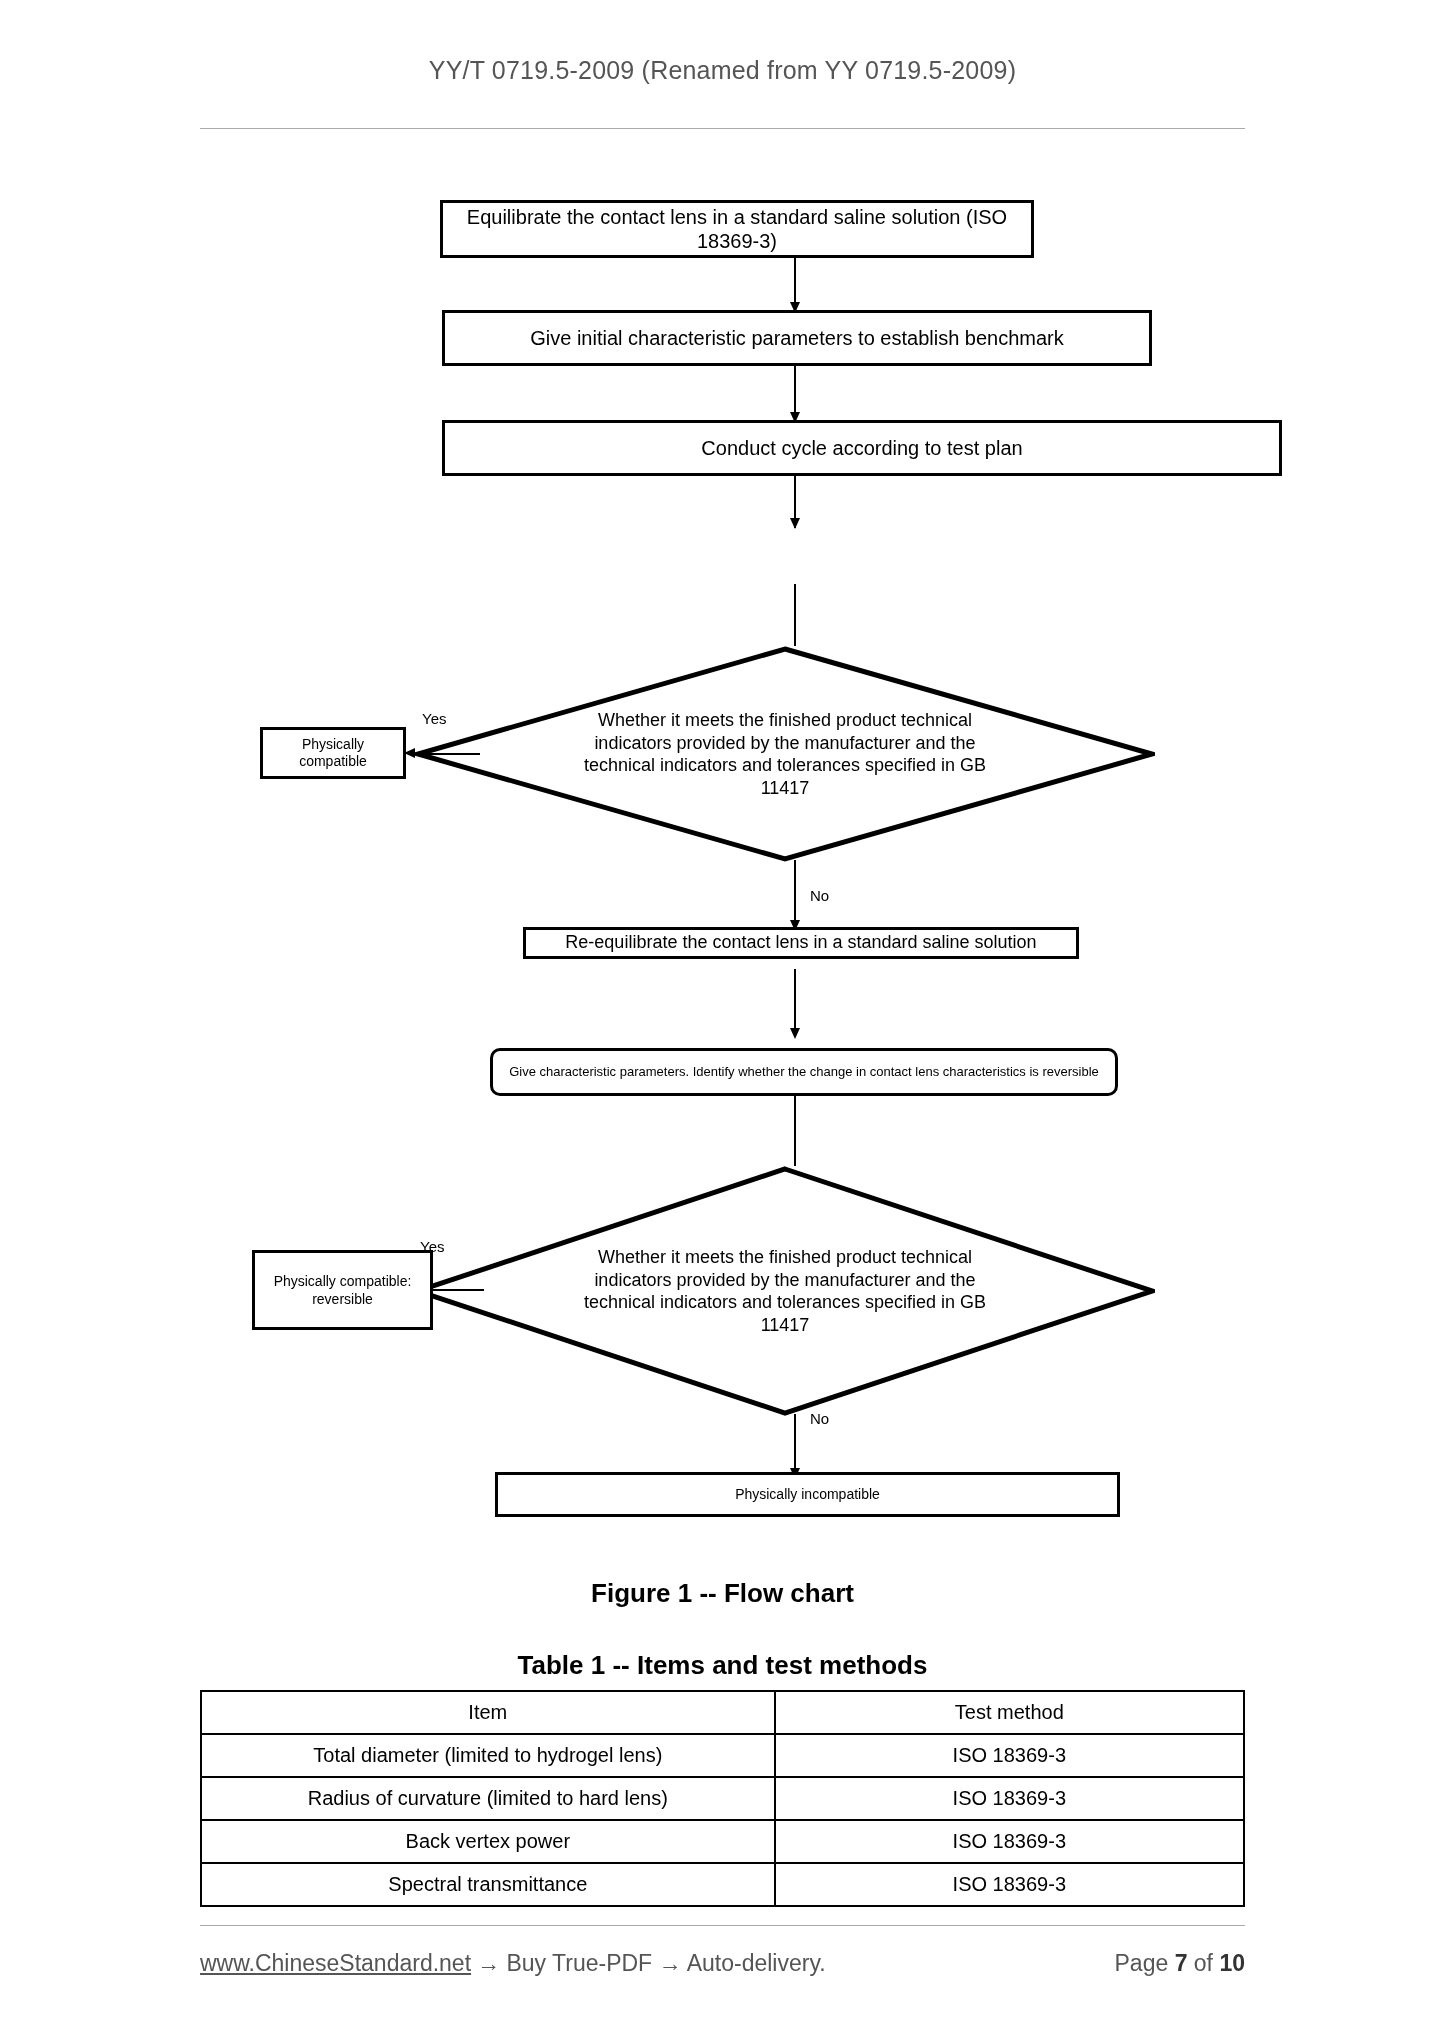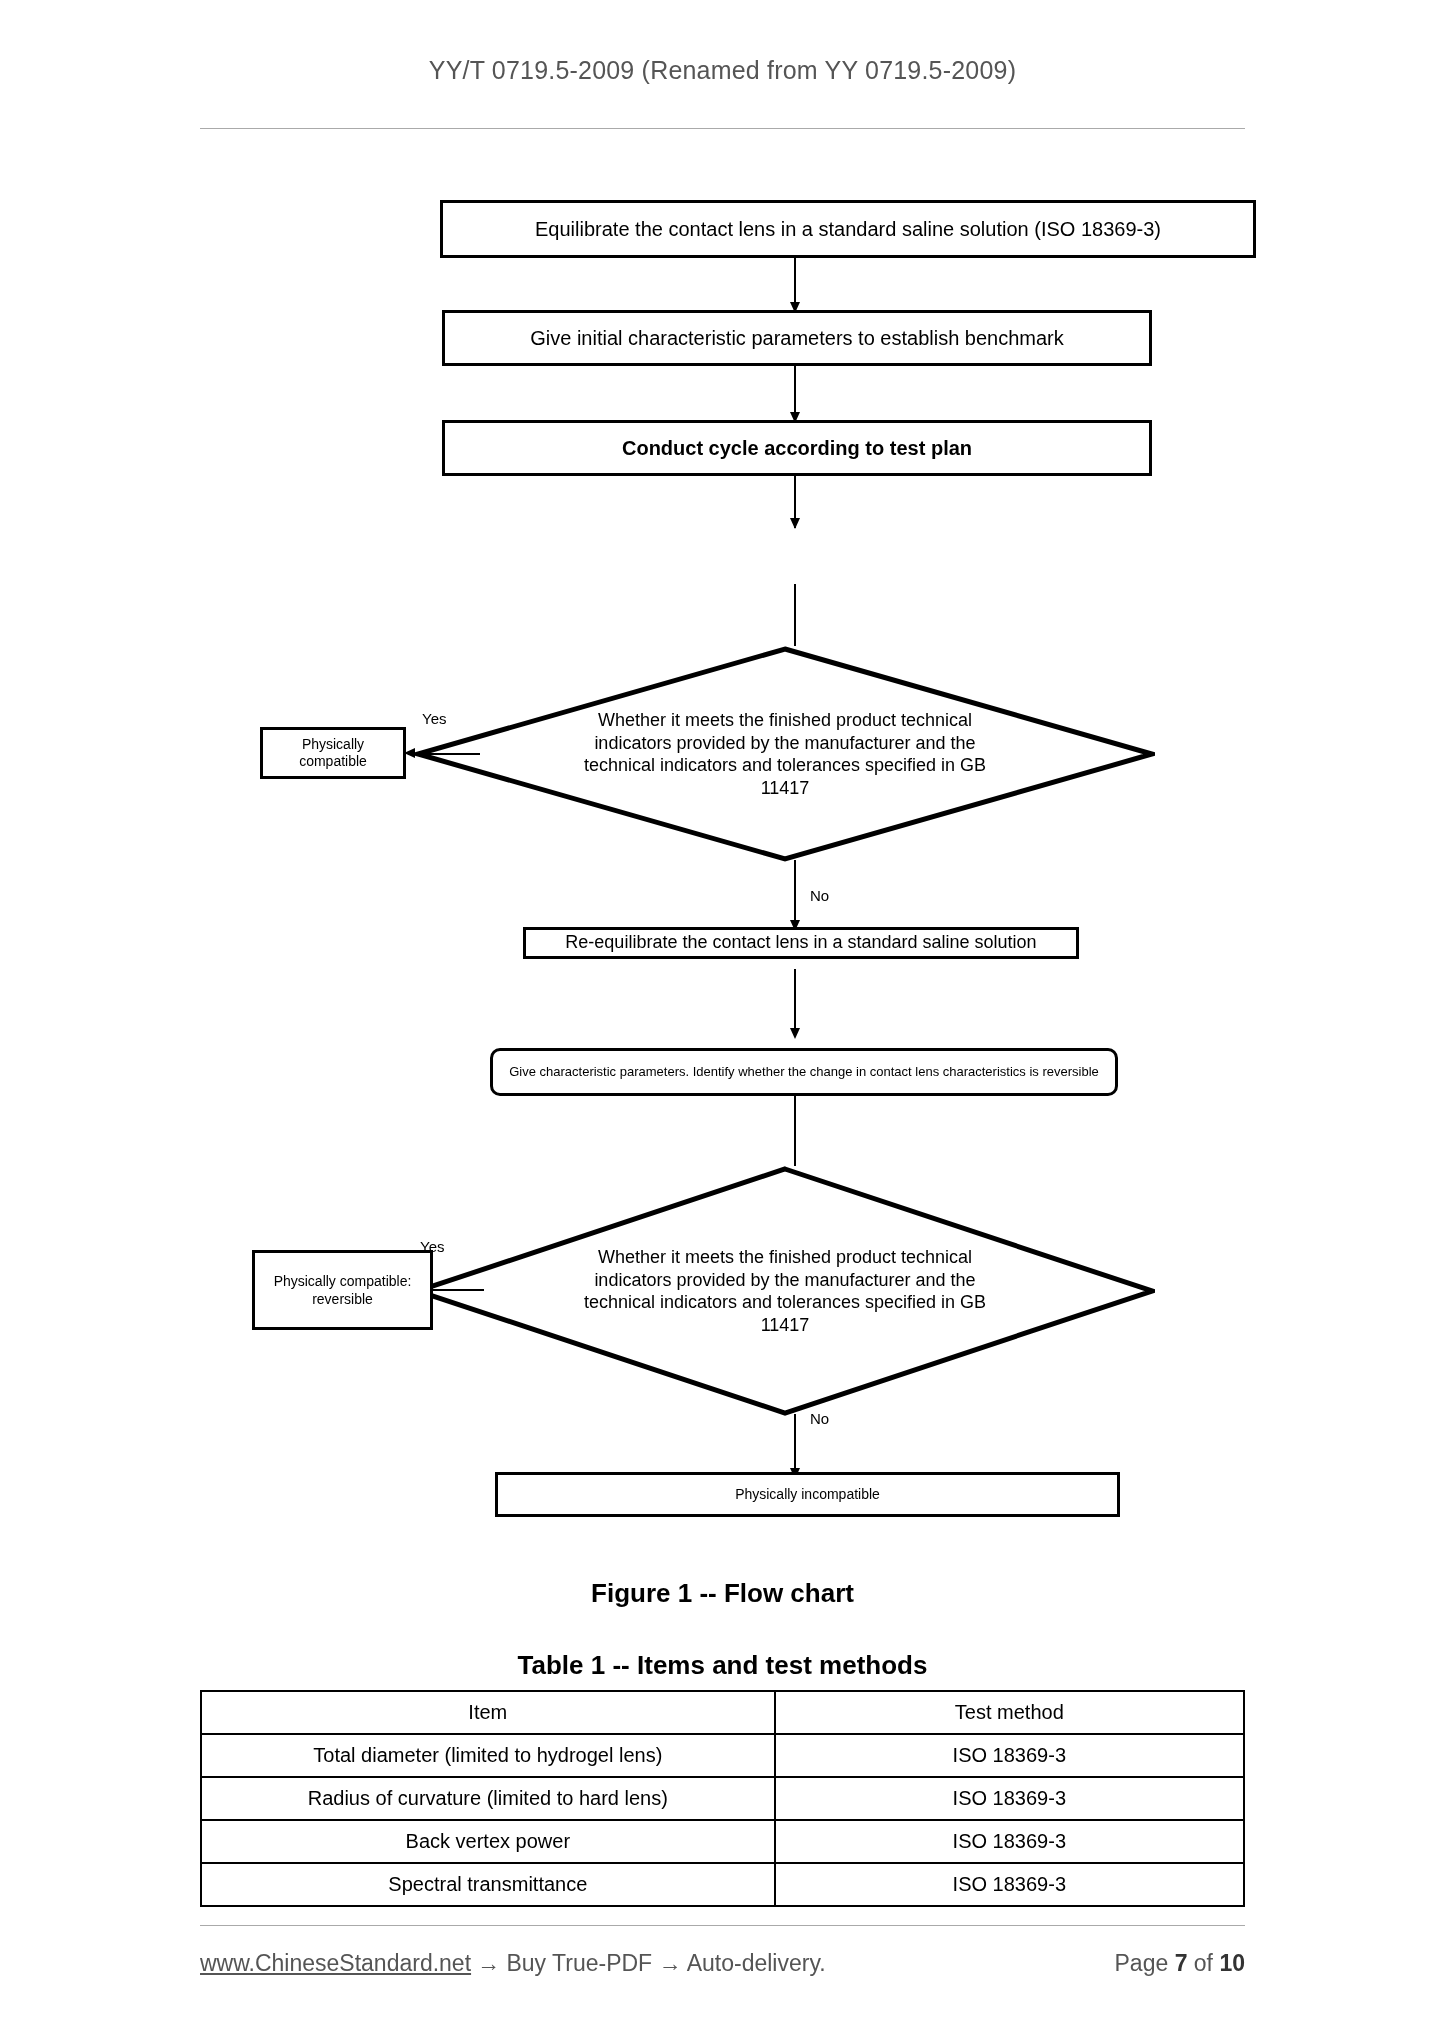--- a/index.html
+++ b/index.html
@@ -155,33 +155,33 @@
   .footer .pager b { color: #333333; }
 </style>
 </head>
 <body>
 
 <div class="page-header">YY/T 0719.5-2009 (Renamed from YY 0719.5-2009)</div>
 <div class="header-rule"></div>
 
 <div class="flow">
 
-  <div class="node n-big" style="left:440px; top:200px; width:816px; height:58px;">
+  <div class="node n-big" style="left:440px; top:200px; width:594px; height:58px;">
     <span>Equilibrate the contact lens in a standard saline solution (ISO 18369-3)</span>
   </div>
   <div class="vline" style="left:794px; top:258px; height:52px;"></div>
   <div class="arrow-down" style="left:790px; top:302px;"></div>
 
   <div class="node n-big" style="left:442px; top:310px; width:710px; height:56px;">
     <span>Give initial characteristic parameters to establish benchmark</span>
   </div>
   <div class="vline" style="left:794px; top:366px; height:54px;"></div>
   <div class="arrow-down" style="left:790px; top:412px;"></div>
 
-  <div class="node n-big" style="left:442px; top:420px; width:710px; height:56px;font-weight:bold;">
+  <div class="node n-big" style="left:442px; top:420px; width:840px; height:56px;">
     <span>Conduct cycle according to test plan</span>
   </div>
   <div class="vline" style="left:794px; top:476px; height:52px;"></div>
   <div class="arrow-down" style="left:790px; top:518px;"></div>
 
   <div class="vline" style="left:794px; top:584px; height:62px;"></div>
 
   <div class="diamond-wrap" style="left:415px; top:646px; width:740px; height:216px;">
     <svg width="740" height="216" viewBox="0 0 740 216">
       <polygon points="370,3 737,108 370,213 3,108" fill="#ffffff" stroke="#000000" stroke-width="5"></polygon>

